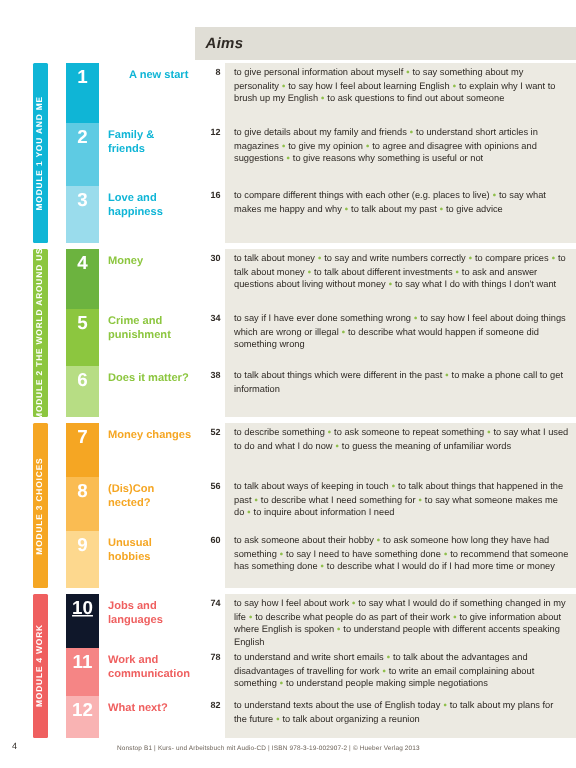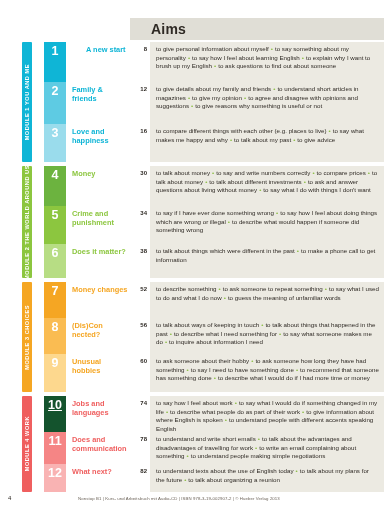--- a/index.html
+++ b/index.html
@@ -12,22 +12,22 @@
   .page { position: relative; width: 384px; height: 512px; background:#fff; }
 
   
   .header-row {
     position: absolute; left: 130px; top: 18px;
     width: 254px; height: 22px;
     background: #e0ded6;
     display: flex; align-items: center;
   }
   .header-aims {
-    font-size: 14px; font-weight: bold; color: #2f2a25;
-    padding-left: 21px; letter-spacing: .2px;
+    font-size: 10px; font-weight: bold; color: #2f2a25;
+    padding-left: 7px; letter-spacing: .2px; font-style: italic;
   }
 
   
   .rail {
     position: absolute; left: 22px; width: 10px;
     border-radius: 1px;
     display: flex; align-items: center; justify-content: center;
   }
   .rail-label {
     transform: rotate(180deg);
@@ -153,28 +153,28 @@
         <div class="page-cell">56</div>
         <div class="aims-cell"><span>to talk about ways of keeping in touch</span><span class="sep">•</span><span>to talk about things that happened in the past</span><span class="sep">•</span><span>to describe what I need something for</span><span class="sep">•</span><span>to say what someone makes me do</span><span class="sep">•</span><span>to inquire about information I need</span></div>
       </div>
       <div class="row" style="top: 354px; height: 38px;">
         <div class="num-cell" style="background: rgb(253, 216, 142);">9</div>
         <div class="title-cell" style="color: rgb(245, 166, 35);">Unusual hobbies</div>
         <div class="page-cell">60</div>
         <div class="aims-cell"><span>to ask someone about their hobby</span><span class="sep">•</span><span>to ask someone how long they have had something</span><span class="sep">•</span><span>to say I need to have something done</span><span class="sep">•</span><span>to recommend that someone has something done</span><span class="sep">•</span><span>to describe what I would do if I had more time or money</span></div>
       </div>
       <div class="row" style="top: 396px; height: 36px;">
-        <div class="num-cell" style="background: #14532d; text-decoration: underline;">10</div>
+        <div class="num-cell" style="background: #0f172a; text-decoration: underline;">10</div>
         <div class="title-cell" style="color: rgb(239, 95, 95);">Jobs and languages</div>
         <div class="page-cell">74</div>
         <div class="aims-cell"><span>to say how I feel about work</span><span class="sep">•</span><span>to say what I would do if something changed in my life</span><span class="sep">•</span><span>to describe what people do as part of their work</span><span class="sep">•</span><span>to give information about where English is spoken</span><span class="sep">•</span><span>to understand people with different accents speaking English</span></div>
       </div>
       <div class="row" style="top: 432px; height: 32px; justify-content: space-between;">
         <div class="num-cell" style="background: rgb(245, 133, 133);">11</div>
-        <div class="title-cell" style="color: rgb(239, 95, 95);">Does and communication</div>
+        <div class="title-cell" style="color: rgb(239, 95, 95);">Work and communication</div>
         <div class="page-cell">78</div>
         <div class="aims-cell"><span>to understand and write short emails</span><span class="sep">•</span><span>to talk about the advantages and disadvantages of travelling for work</span><span class="sep">•</span><span>to write an email complaining about something</span><span class="sep">•</span><span>to understand people making simple negotiations</span></div>
       </div>
       <div class="row" style="top: 464px; height: 28px;">
         <div class="num-cell" style="background: rgb(249, 179, 179);">12</div>
         <div class="title-cell" style="color: rgb(239, 95, 95);">What next?</div>
         <div class="page-cell">82</div>
         <div class="aims-cell"><span>to understand texts about the use of English today</span><span class="sep">•</span><span>to talk about my plans for the future</span><span class="sep">•</span><span>to talk about organizing a reunion</span></div>
       </div>
     </div>

